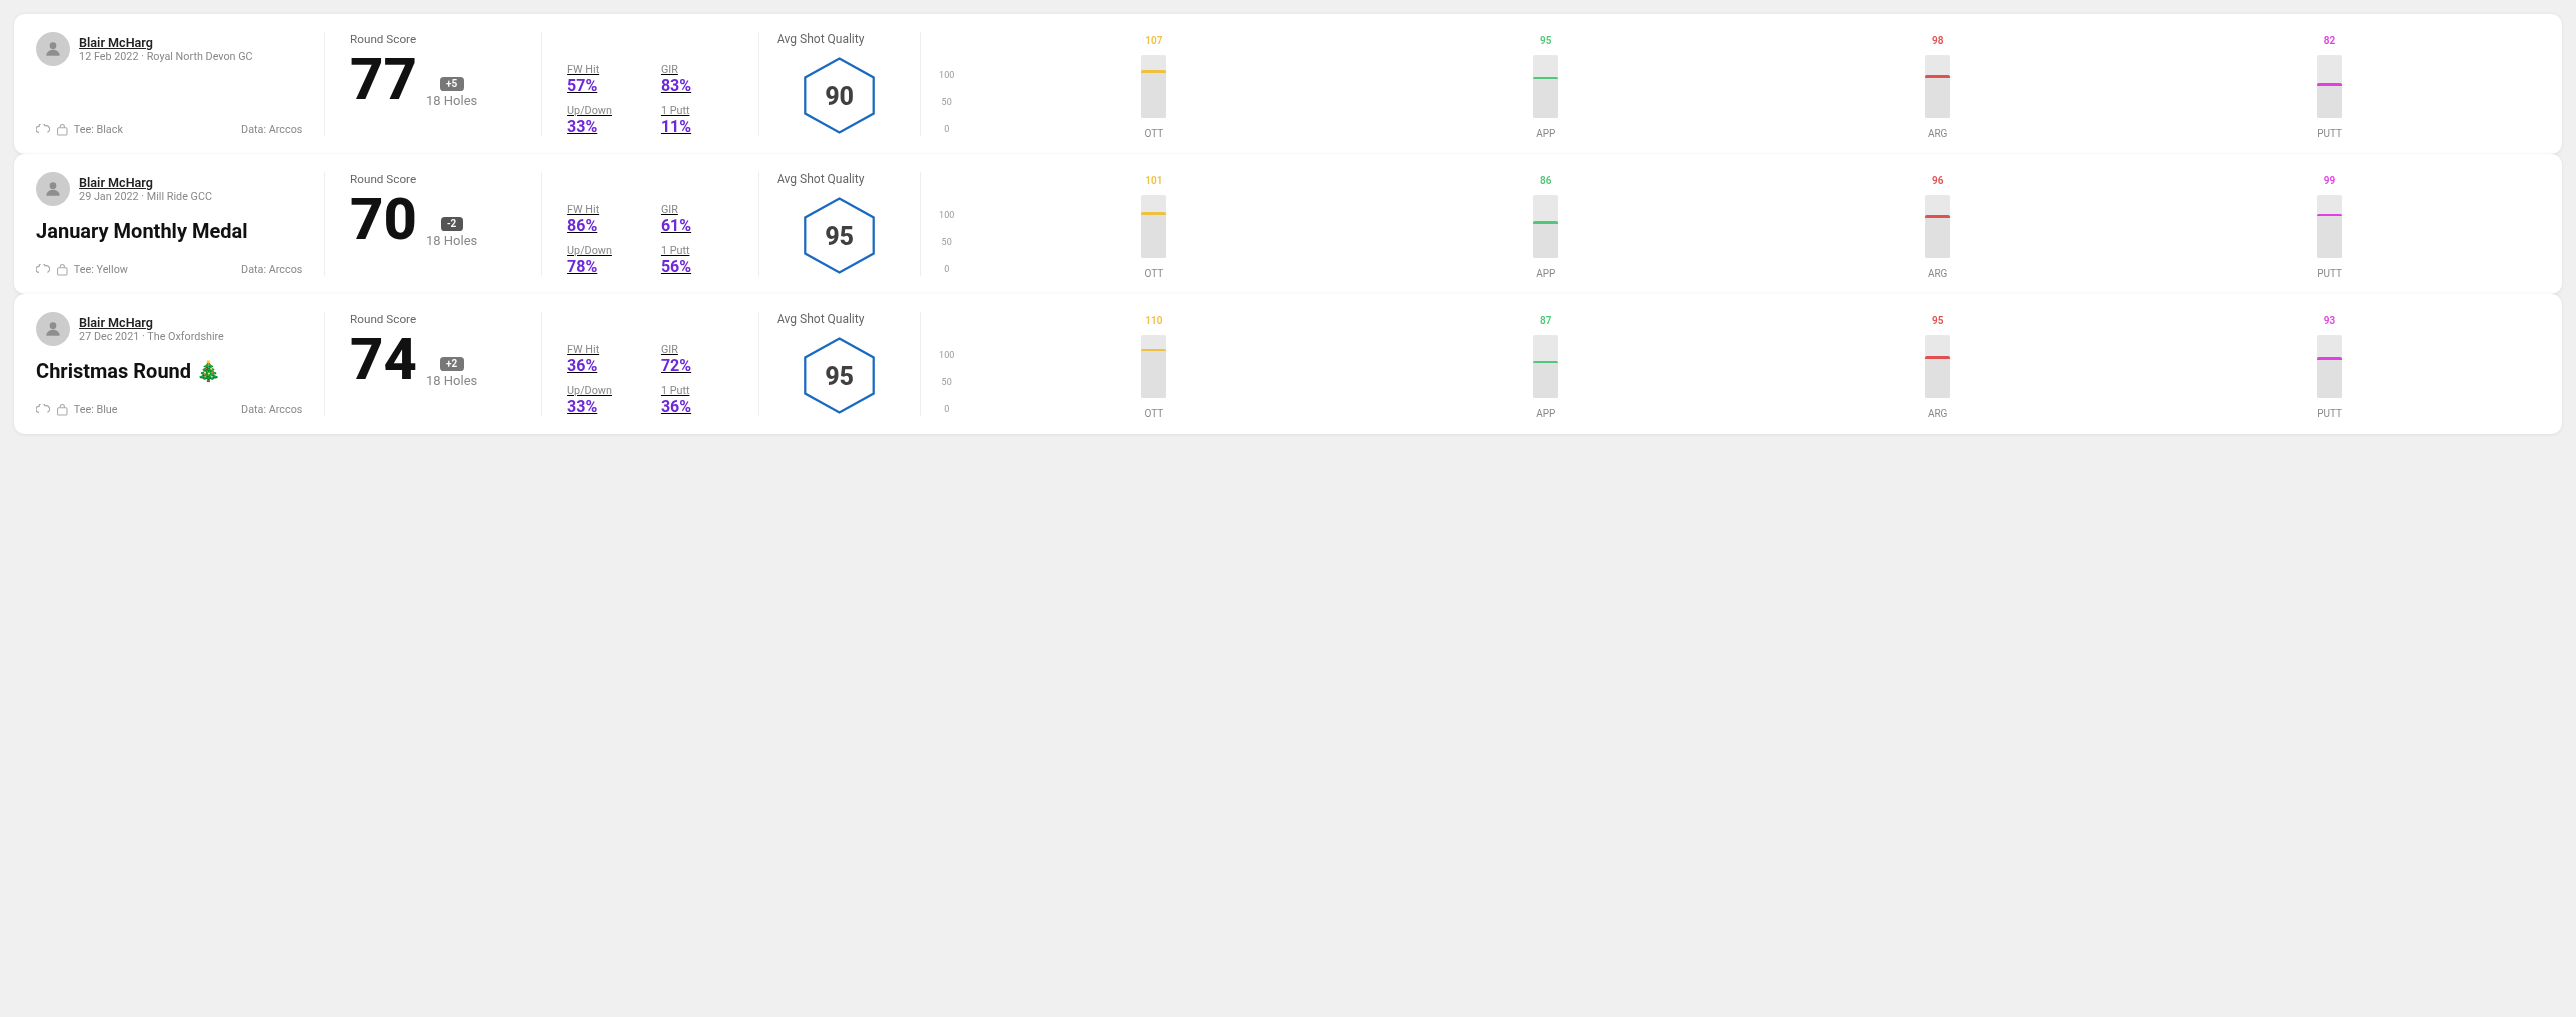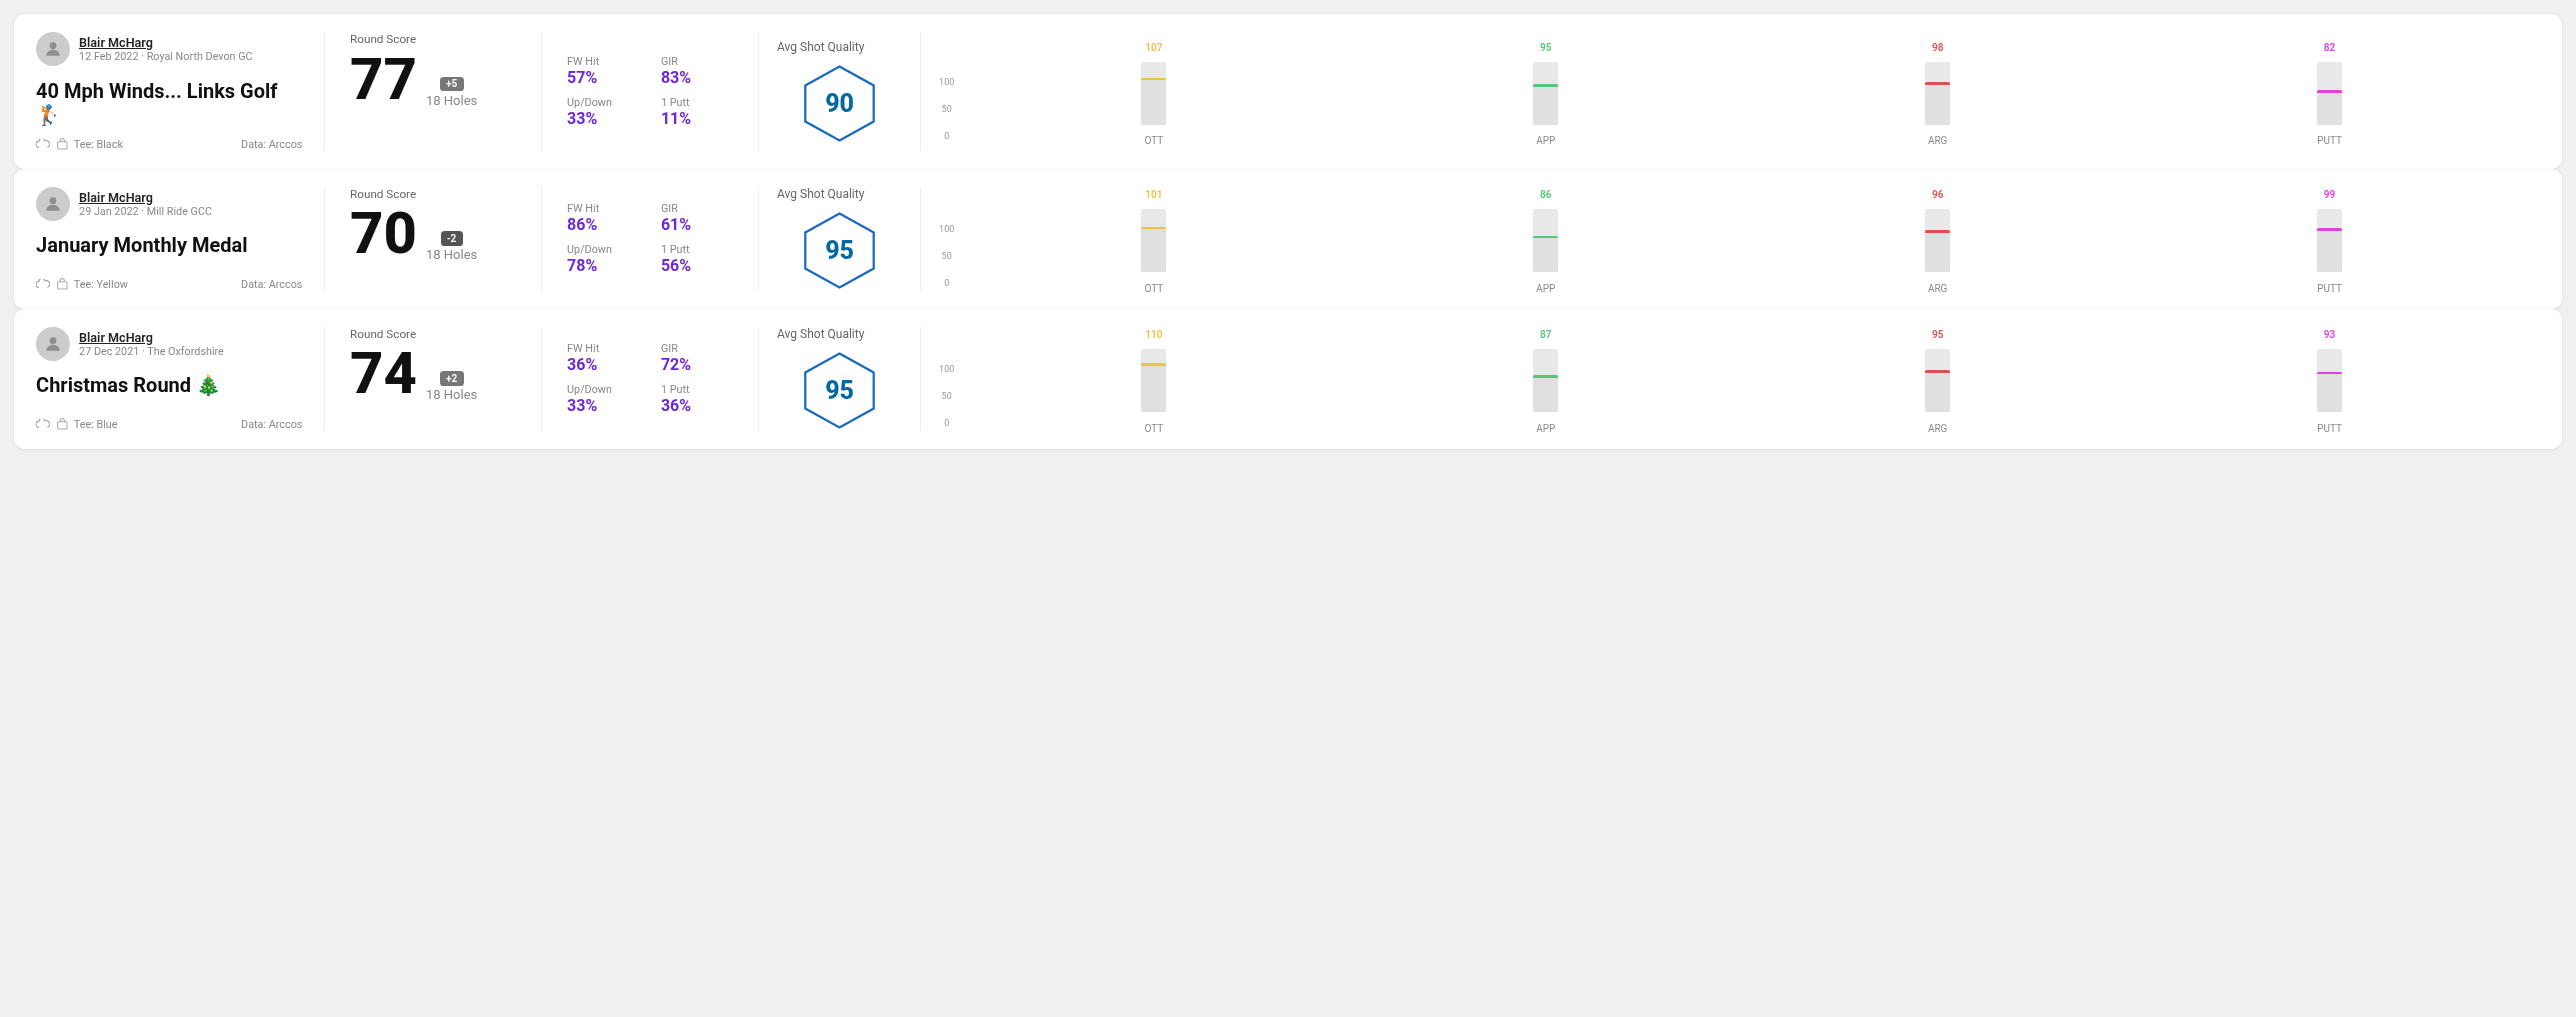--- a/index.html
+++ b/index.html
@@ -124,22 +124,23 @@
       font-size: 13px;
       color: #888;
     }
     .stats-section {
       width: 217px;
       flex-shrink: 0;
       padding: 0 25px;
       border-right: 0.9px solid #eee;
       display: flex;
       flex-direction: column;
-      justify-content: center;
+      justify-content: flex-end;
       gap: 9px;
+      text-decoration: underline;
     }
     .stats-grid {
       display: grid;
       grid-template-columns: 1fr 1fr;
       row-gap: 9px;
       column-gap: 21.7px;
     }
     .stat-item .stat-label {
       font-size: 10.8px;
       color: #888;
@@ -179,21 +180,21 @@
       width: 81px;
       height: 81px;
     }
     .hexagon-score {
       position: absolute;
       top: 50%;
       left: 50%;
       transform: translate(-50%, -50%);
       font-size: 25px;
       font-weight: 800;
-      color: #0369a1;
+      color: #404040;
     }
     .chart-section {
       flex: 1;
       padding: 0 14.4px 0 18px;
       display: flex;
       flex-direction: column;
       justify-content: center;
     }
     .bar-chart {
       display: flex;
@@ -283,21 +284,20 @@
             <svg width="20" height="20" viewBox="0 0 24 24" fill="#666">
               <circle cx="12" cy="8" r="4"></circle>
               <path d="M4 20c0-4 3.6-7 8-7s8 3 8 7"></path>
             </svg>
           </div>
           <div class="user-info">
             <div class="name">Blair McHarg</div>
             <div class="date-course">12 Feb 2022 · Royal North Devon GC</div>
           </div>
         </div>
-        <div class="round-title">40 Mph Winds... Links Golf 🏌</div>
         <div class="bottom-row">
           <div class="tee-info">
     <svg width="14.4" height="10.8" viewBox="0 0 24 18" fill="none" stroke="#aaa" stroke-width="2">
               <path d="M5 14a5 5 0 0 1 0-10 5 5 0 0 1 9.9-1A4 4 0 1 1 19 14"></path>
             </svg>
     <svg width="12.6" height="12.6" viewBox="0 0 24 24" fill="none" stroke="#aaa" stroke-width="2">
               <rect x="3" y="7" width="18" height="14" rx="2"></rect>
               <path d="M8 7V5a4 4 0 0 1 8 0v2"></path>
             </svg>
     <span style="color:#888;font-size:10.8px;">Tee: Black</span>

